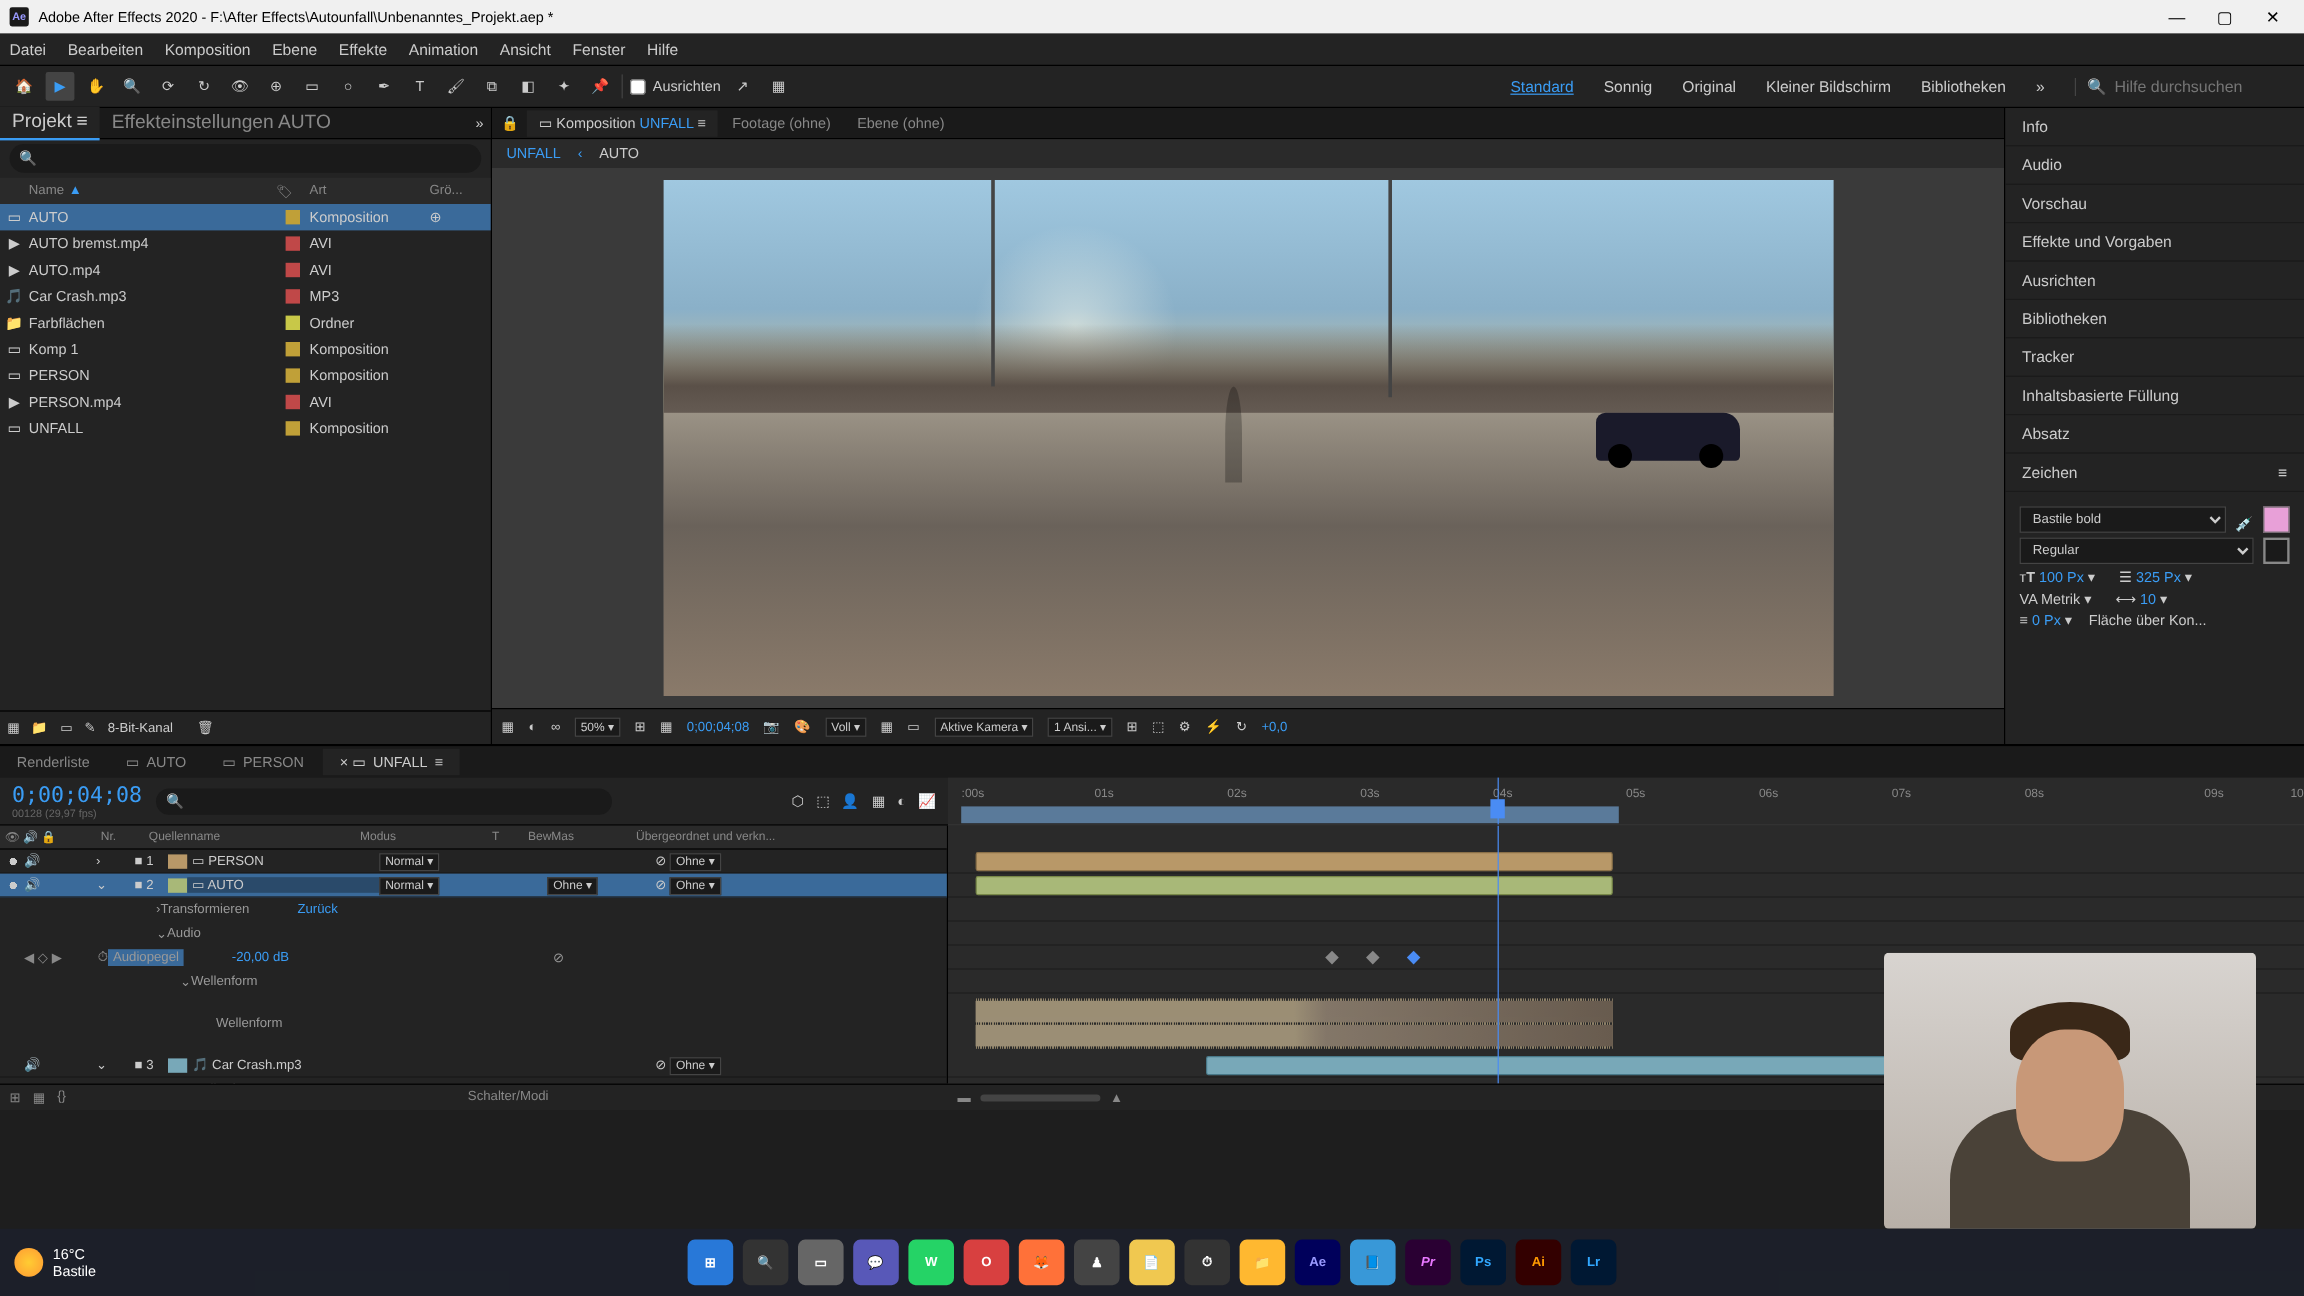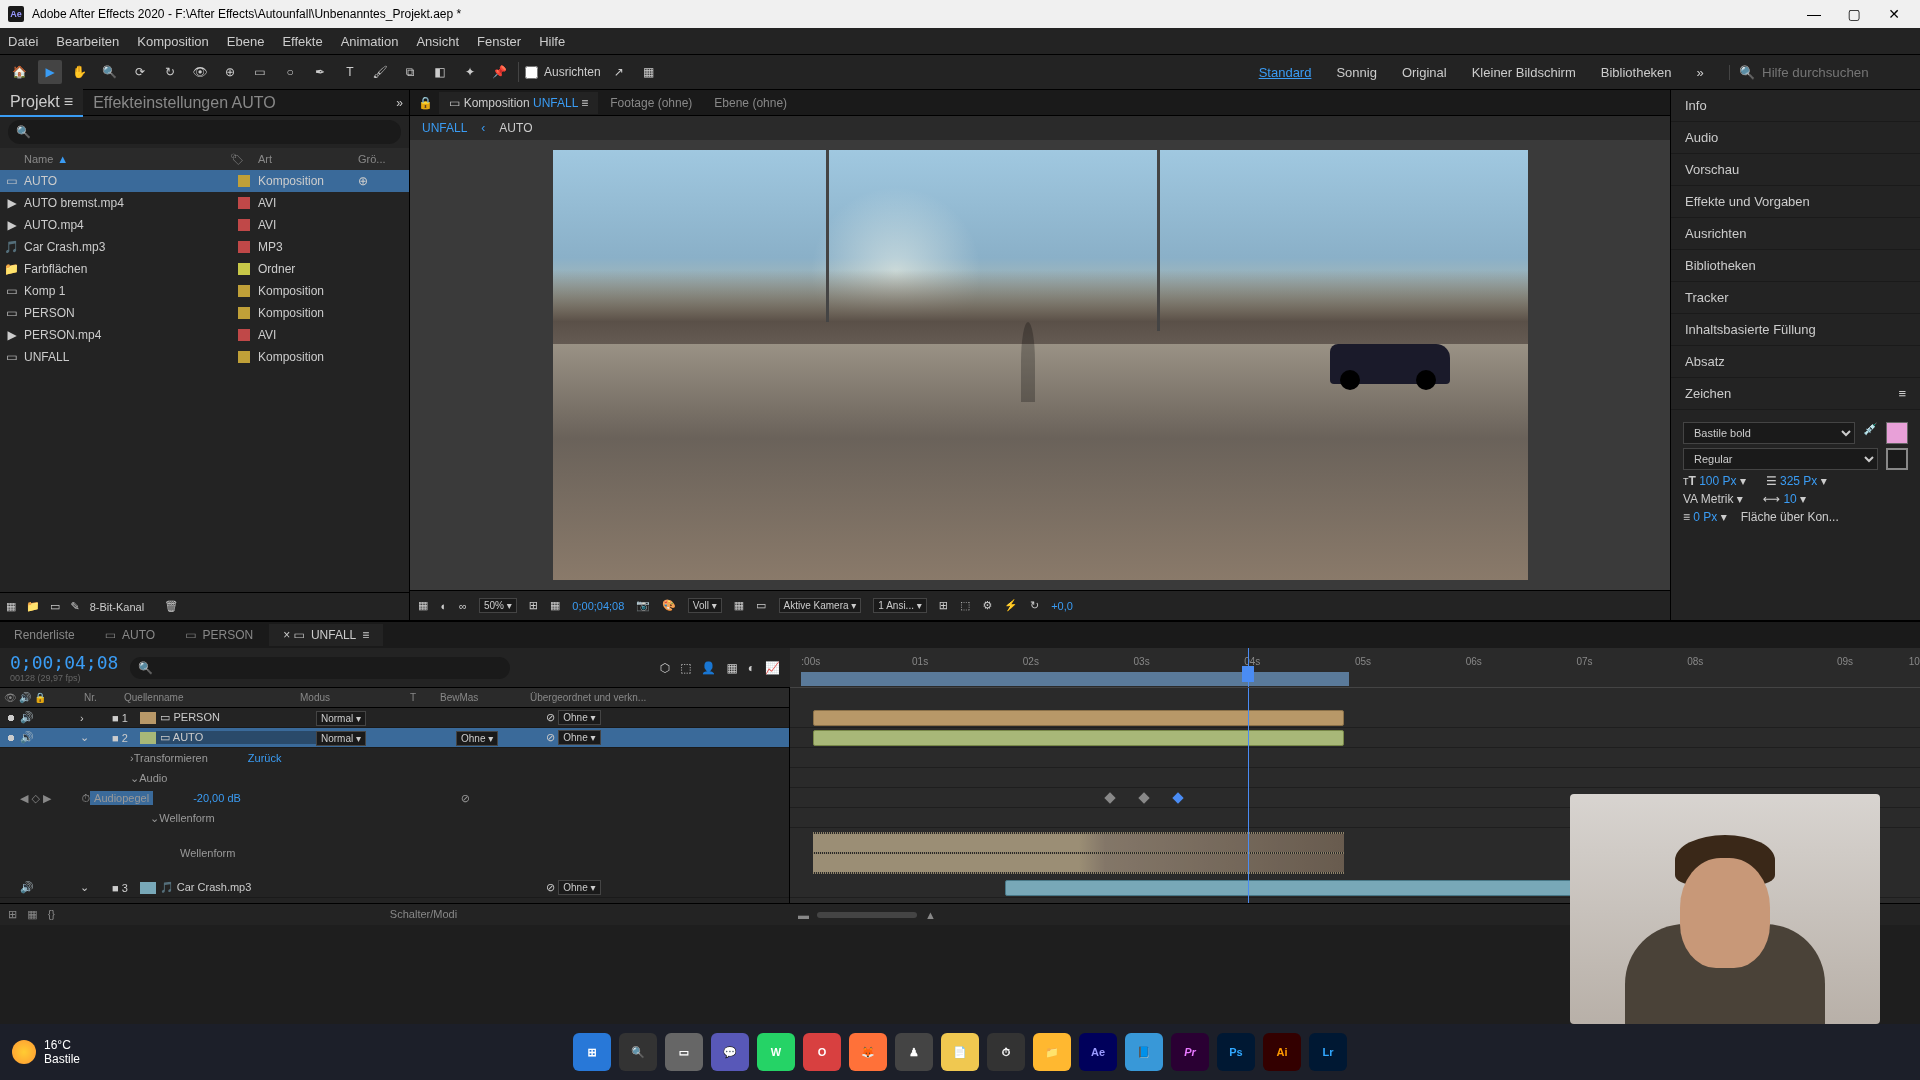--- a/index.html
+++ b/index.html
@@ -54,21 +54,21 @@
 .car{position:absolute; right:8%; top:45%; width:120px; height:40px; background:#1a1a2a; border-radius:8px 14px 4px 4px;}
 .car::before{content:''; position:absolute; bottom:-6px; left:10px; width:20px;height:20px; background:#000; border-radius:50%;}
 .car::after{content:''; position:absolute; bottom:-6px; right:14px; width:20px;height:20px; background:#000; border-radius:50%;}
 .sunflare{position:absolute; top:5%; left:25%; width:200px;height:200px; background:radial-gradient(circle,rgba(255,255,240,0.5),transparent 60%);}
 .pole{position:absolute; top:0; width:3px; background:#444;}
 .shadow-person{position:absolute; left:48%; top:40%; width:14px; height:80px; background:rgba(0,0,0,0.25); border-radius:50% 50% 0 0;}
 .viewer-controls{height:30px; background:#232323; border-top:1px solid #000; display:flex; align-items:center; padding:0 8px; gap:12px; font-size:11px;}
 .right-panels{ width:250px; background:#232323; border-left:1px solid #000; display:flex; flex-direction:column;}
 .rp-item{ height:32px; border-bottom:1px solid #1a1a1a; display:flex; align-items:center; padding:0 14px; font-size:13px;}
 .char-panel{ padding:8px 12px; font-size:12px;}
-.char-row{display:flex; align-items:flex-start; gap:8px; margin:4px 0;}
+.char-row{display:flex; align-items:flex-end; gap:8px; margin:4px 0;}
 .char-select{flex:1; background:#1a1a1a; border:1px solid #444; color:#ccc; height:22px; padding:0 6px; font-size:11px;}
 .color-sw{width:22px;height:22px; background:#e8a0d8; border:1px solid #666;}
 .num-val{color:#3a9cf4;}
 .timeline-area{height:305px; background:#232323; border-top:2px solid #000; display:flex; flex-direction:column;}
 .tl-tabs{height:26px; display:flex; align-items:center; background:#1a1a1a; gap:2px;}
 .tl-tab{padding:4px 14px; font-size:12px; color:#888; display:flex;align-items:center;gap:6px;}
 .tl-tab.active{background:#232323; color:#ccc;}
 .tl-header{height:40px; display:flex; border-bottom:1px solid #000;}
 .tl-left{width:790px; display:flex; align-items:center; padding:0 10px; gap:12px;}
 .timecode{color:#3a9cf4; font-size:18px; font-family:monospace;}

